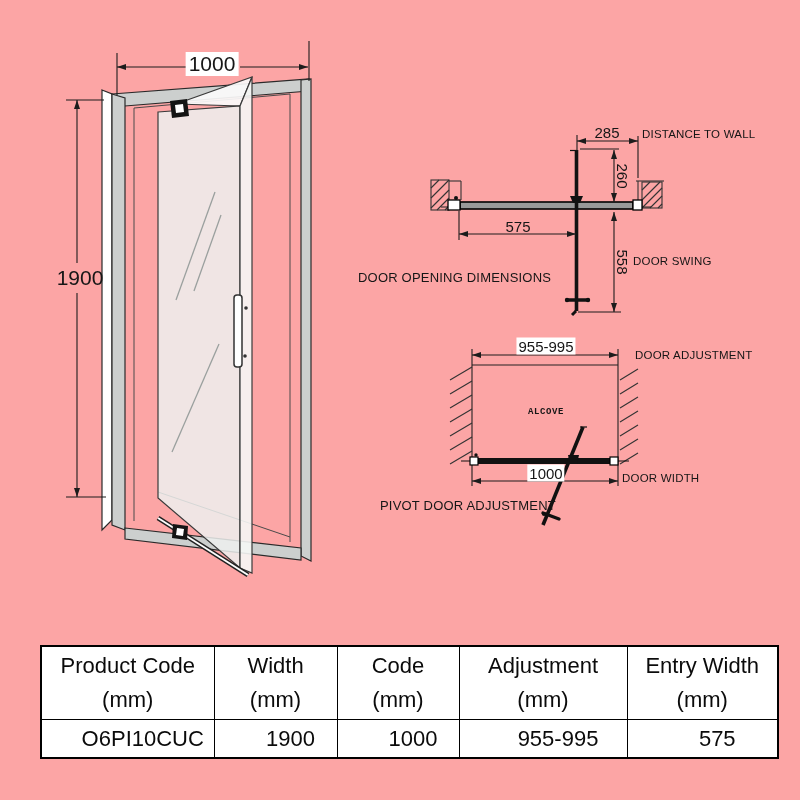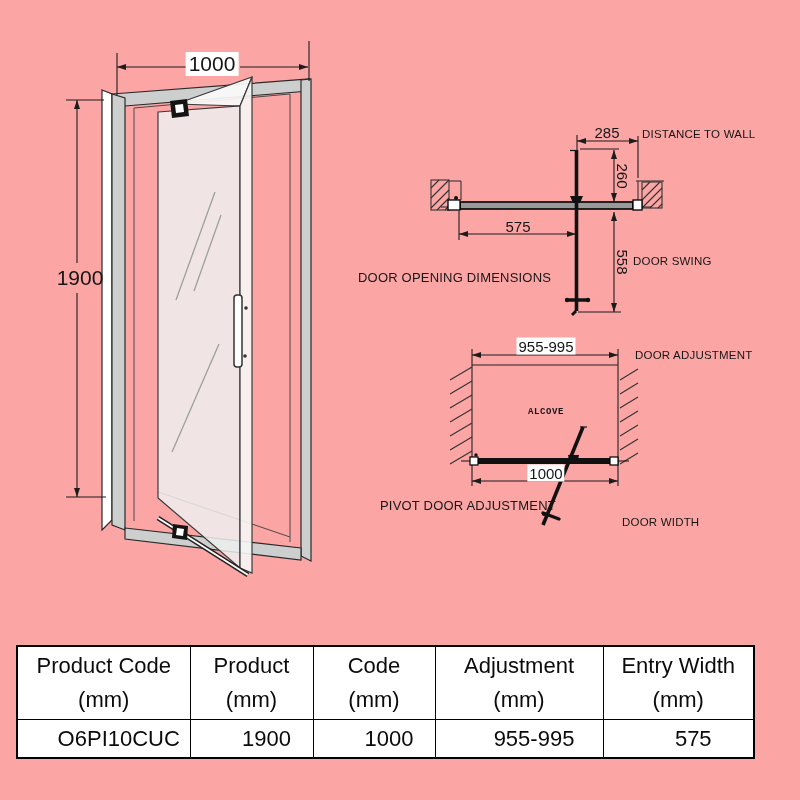--- a/index.html
+++ b/index.html
@@ -6,21 +6,21 @@
   .stage{position:relative;width:800px;height:800px;background:#fca5a5;overflow:hidden;
          font-family:"Liberation Sans",sans-serif;color:#111;}
   .stage svg{position:absolute;left:0;top:0;}
   .lbl{position:absolute;white-space:nowrap;color:#161616;}
   .num{transform:translate(-50%,-50%);font-size:15px;}
   .num-big{transform:translate(-50%,-50%);font-size:21px;}
   .rot90{transform:translate(-50%,-50%) rotate(90deg);font-size:15px;}
   .tag{transform:translateY(-50%);font-size:11.5px;letter-spacing:.2px;}
   .ttl{transform:translateY(-50%);font-size:13px;letter-spacing:.2px;}
   .alcove{transform:translate(-50%,-50%);font-size:9px;font-weight:bold;letter-spacing:.6px;font-family:Liberation Mono, monospace;}
-  table.spec{position:absolute;left:16px;top:645px;width:737px;border-collapse:collapse;
+  table.spec{position:absolute;left:40px;top:645px;width:737px;border-collapse:collapse;
              table-layout:fixed;background:#fff;font-size:22px;color:#0b0b0b;}
   table.spec th,table.spec td{border:1.6px solid #000;text-align:center;vertical-align:middle;
              font-weight:normal;padding:0;}
   table.spec{border:2.5px solid #000;}
   table.spec th{height:72px;line-height:1.55;}
   table.spec td{height:37px;padding-left:30px;}
 </style>
 </head>
 <body>
 
@@ -226,39 +226,39 @@
   <span class="lbl rot90" style="left:622px;top:176px;">260</span>
   <span class="lbl num" style="left:518px;top:226px;">575</span>
   <span class="lbl rot90" style="left:622px;top:262px;">558</span>
   <span class="lbl tag" style="left:633px;top:261px;">DOOR SWING</span>
   <span class="lbl ttl" style="left:358px;top:277px;">DOOR OPENING DIMENSIONS</span>
 
   <span class="lbl num" style="left:546px;top:346px;background:#fff;padding:0 2px;">955-995</span>
   <span class="lbl tag" style="left:622px;top:355px;padding-left:13px;">DOOR ADJUSTMENT</span>
   <span class="lbl alcove" style="left:546px;top:412px;">ALCOVE</span>
   <span class="lbl num" style="left:546px;top:473px;background:#fff;padding:0 2px;">1000</span>
-  <span class="lbl tag" style="left:622px;top:478px;margin-top:44px;">DOOR WIDTH</span>
+  <span class="lbl tag" style="left:622px;top:478px;">DOOR WIDTH</span>
   <span class="lbl ttl" style="left:380px;top:505px;">PIVOT DOOR ADJUSTMENT</span>
 
   <table class="spec">
     <colgroup>
       <col style="width:173px">
         <col style="width:123px">
         <col style="width:122px">
       <col style="width:168px">
         <col style="width:151px">
     </colgroup>
     <thead>
       <tr>
         <th>
           <div>Product Code</div>
           <div>(mm)</div>
         </th>
         <th>
-          <div>Product</div>
+          <div>Width</div>
           <div>(mm)</div>
         </th>
         <th>
           <div>Code</div>
           <div>(mm)</div>
         </th>
         <th>
           <div>Adjustment</div>
           <div>(mm)</div>
         </th>

